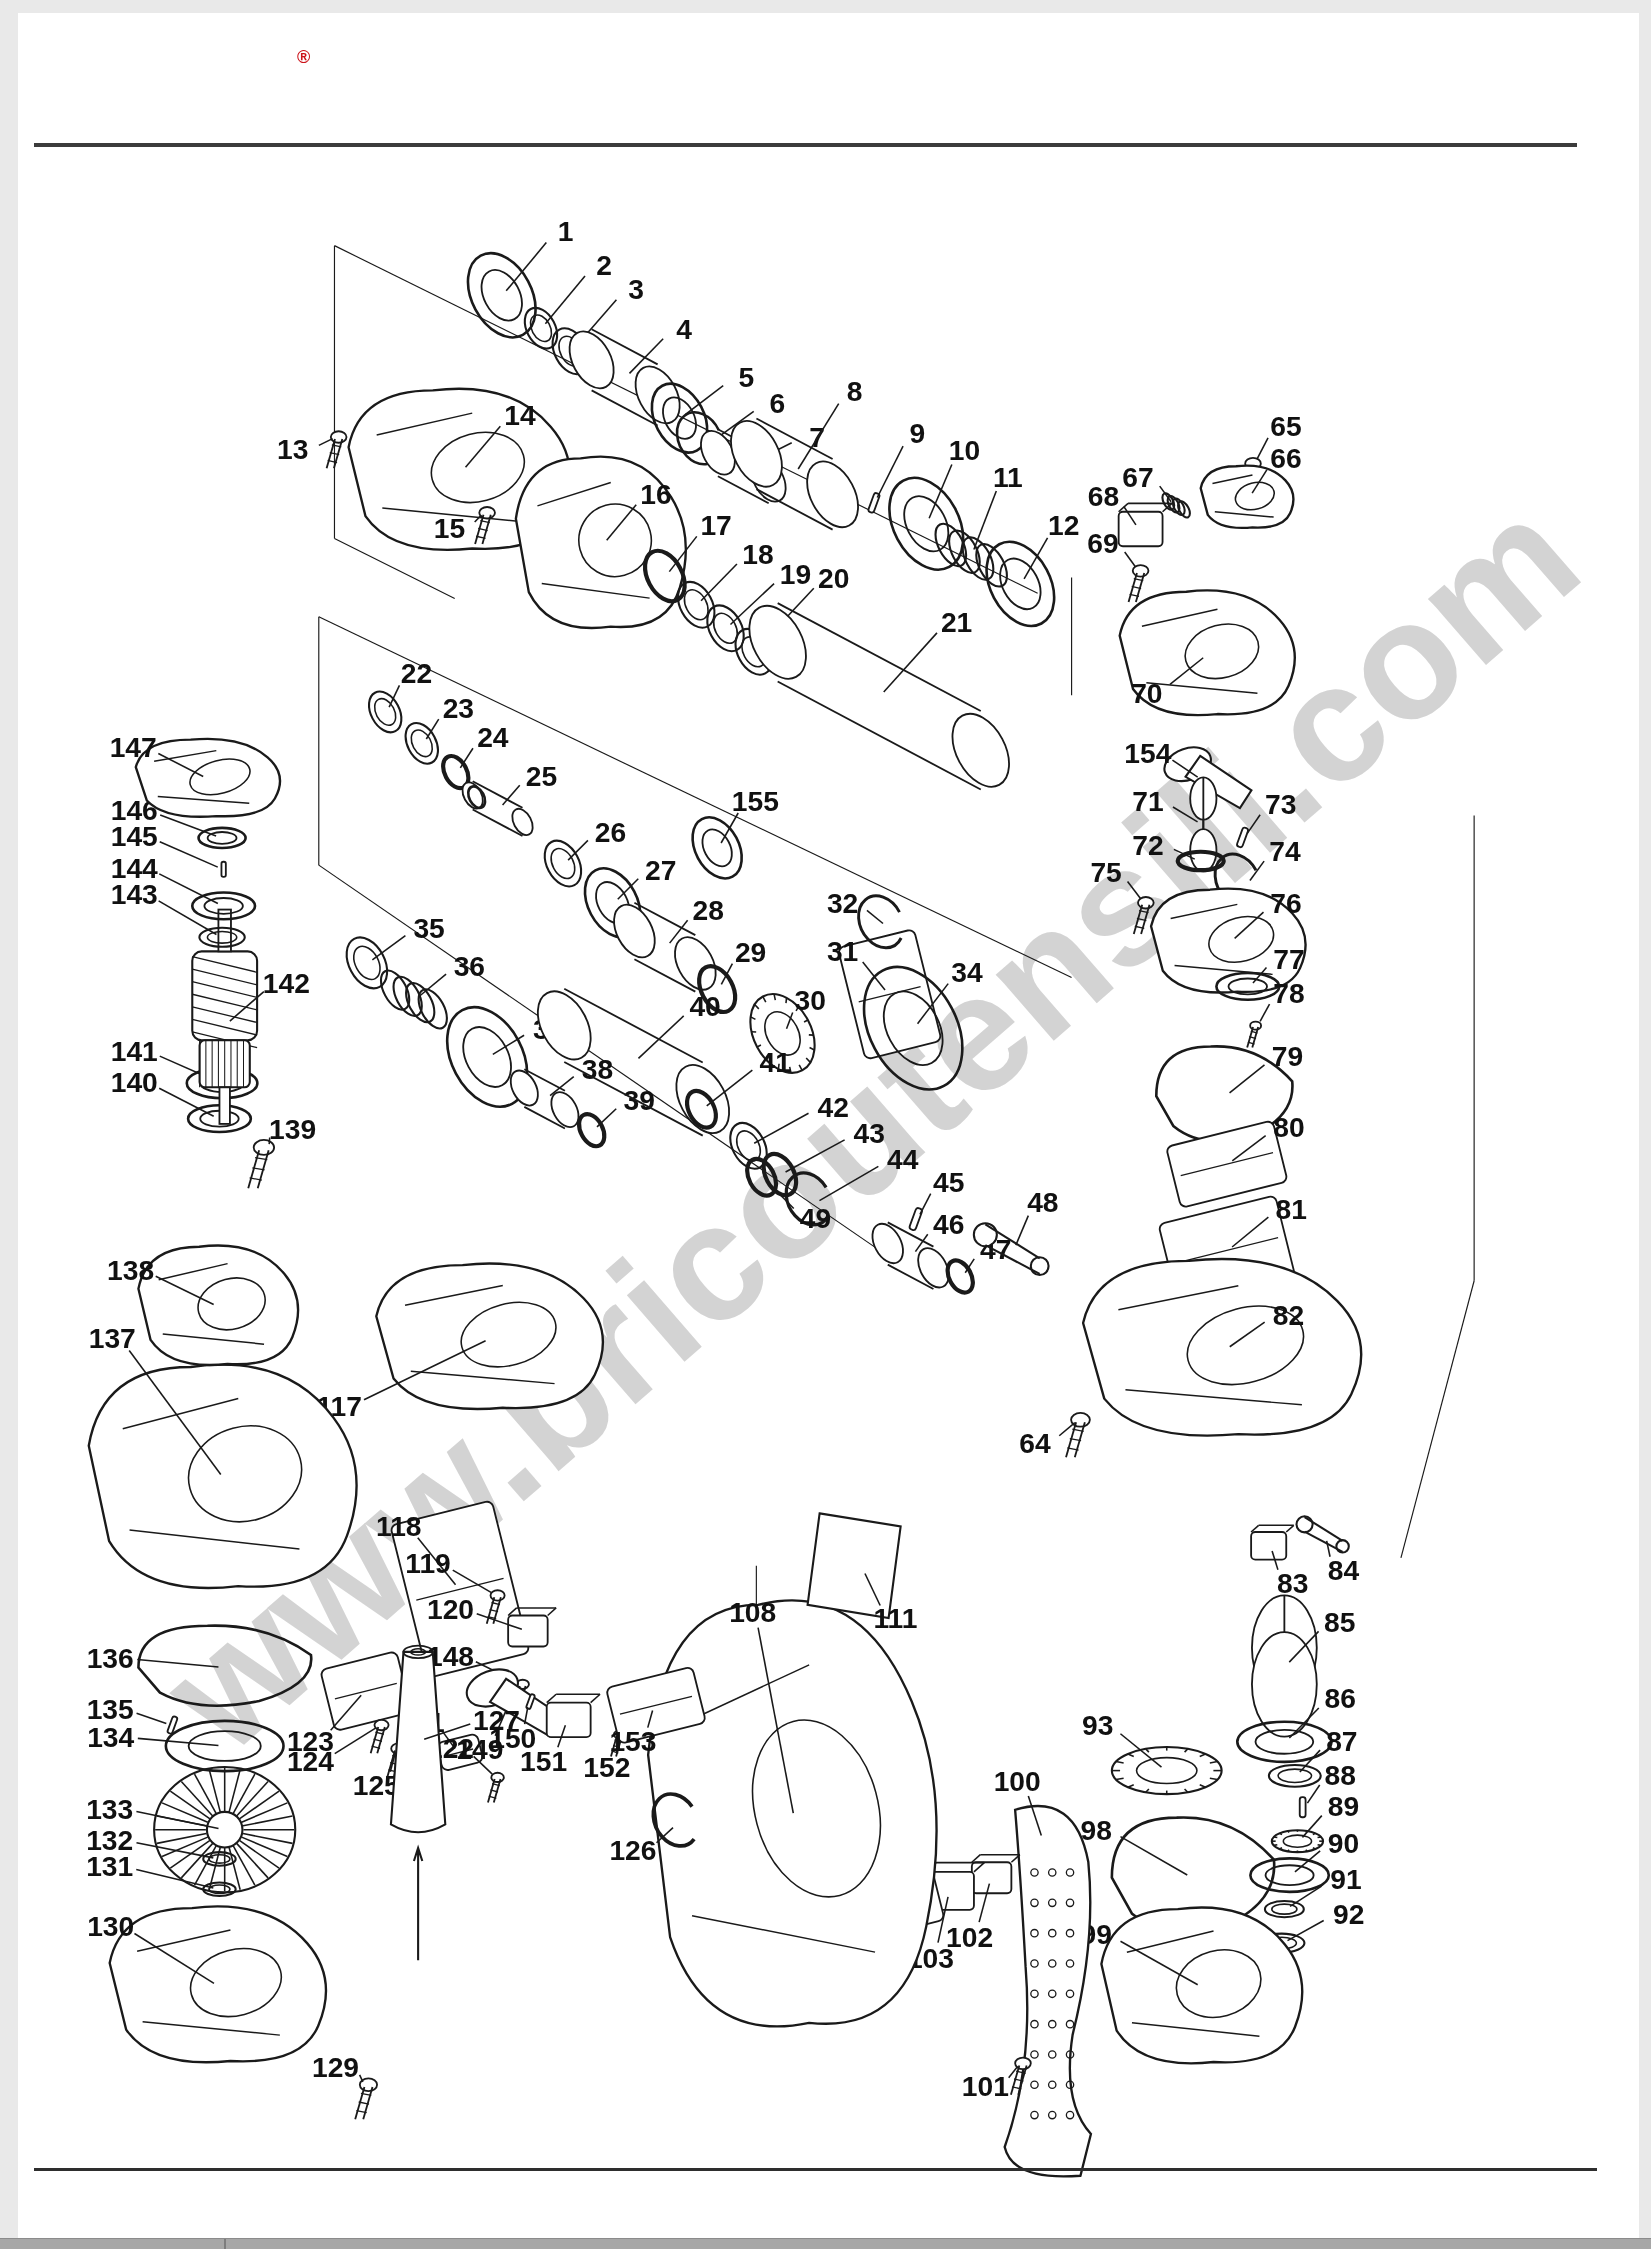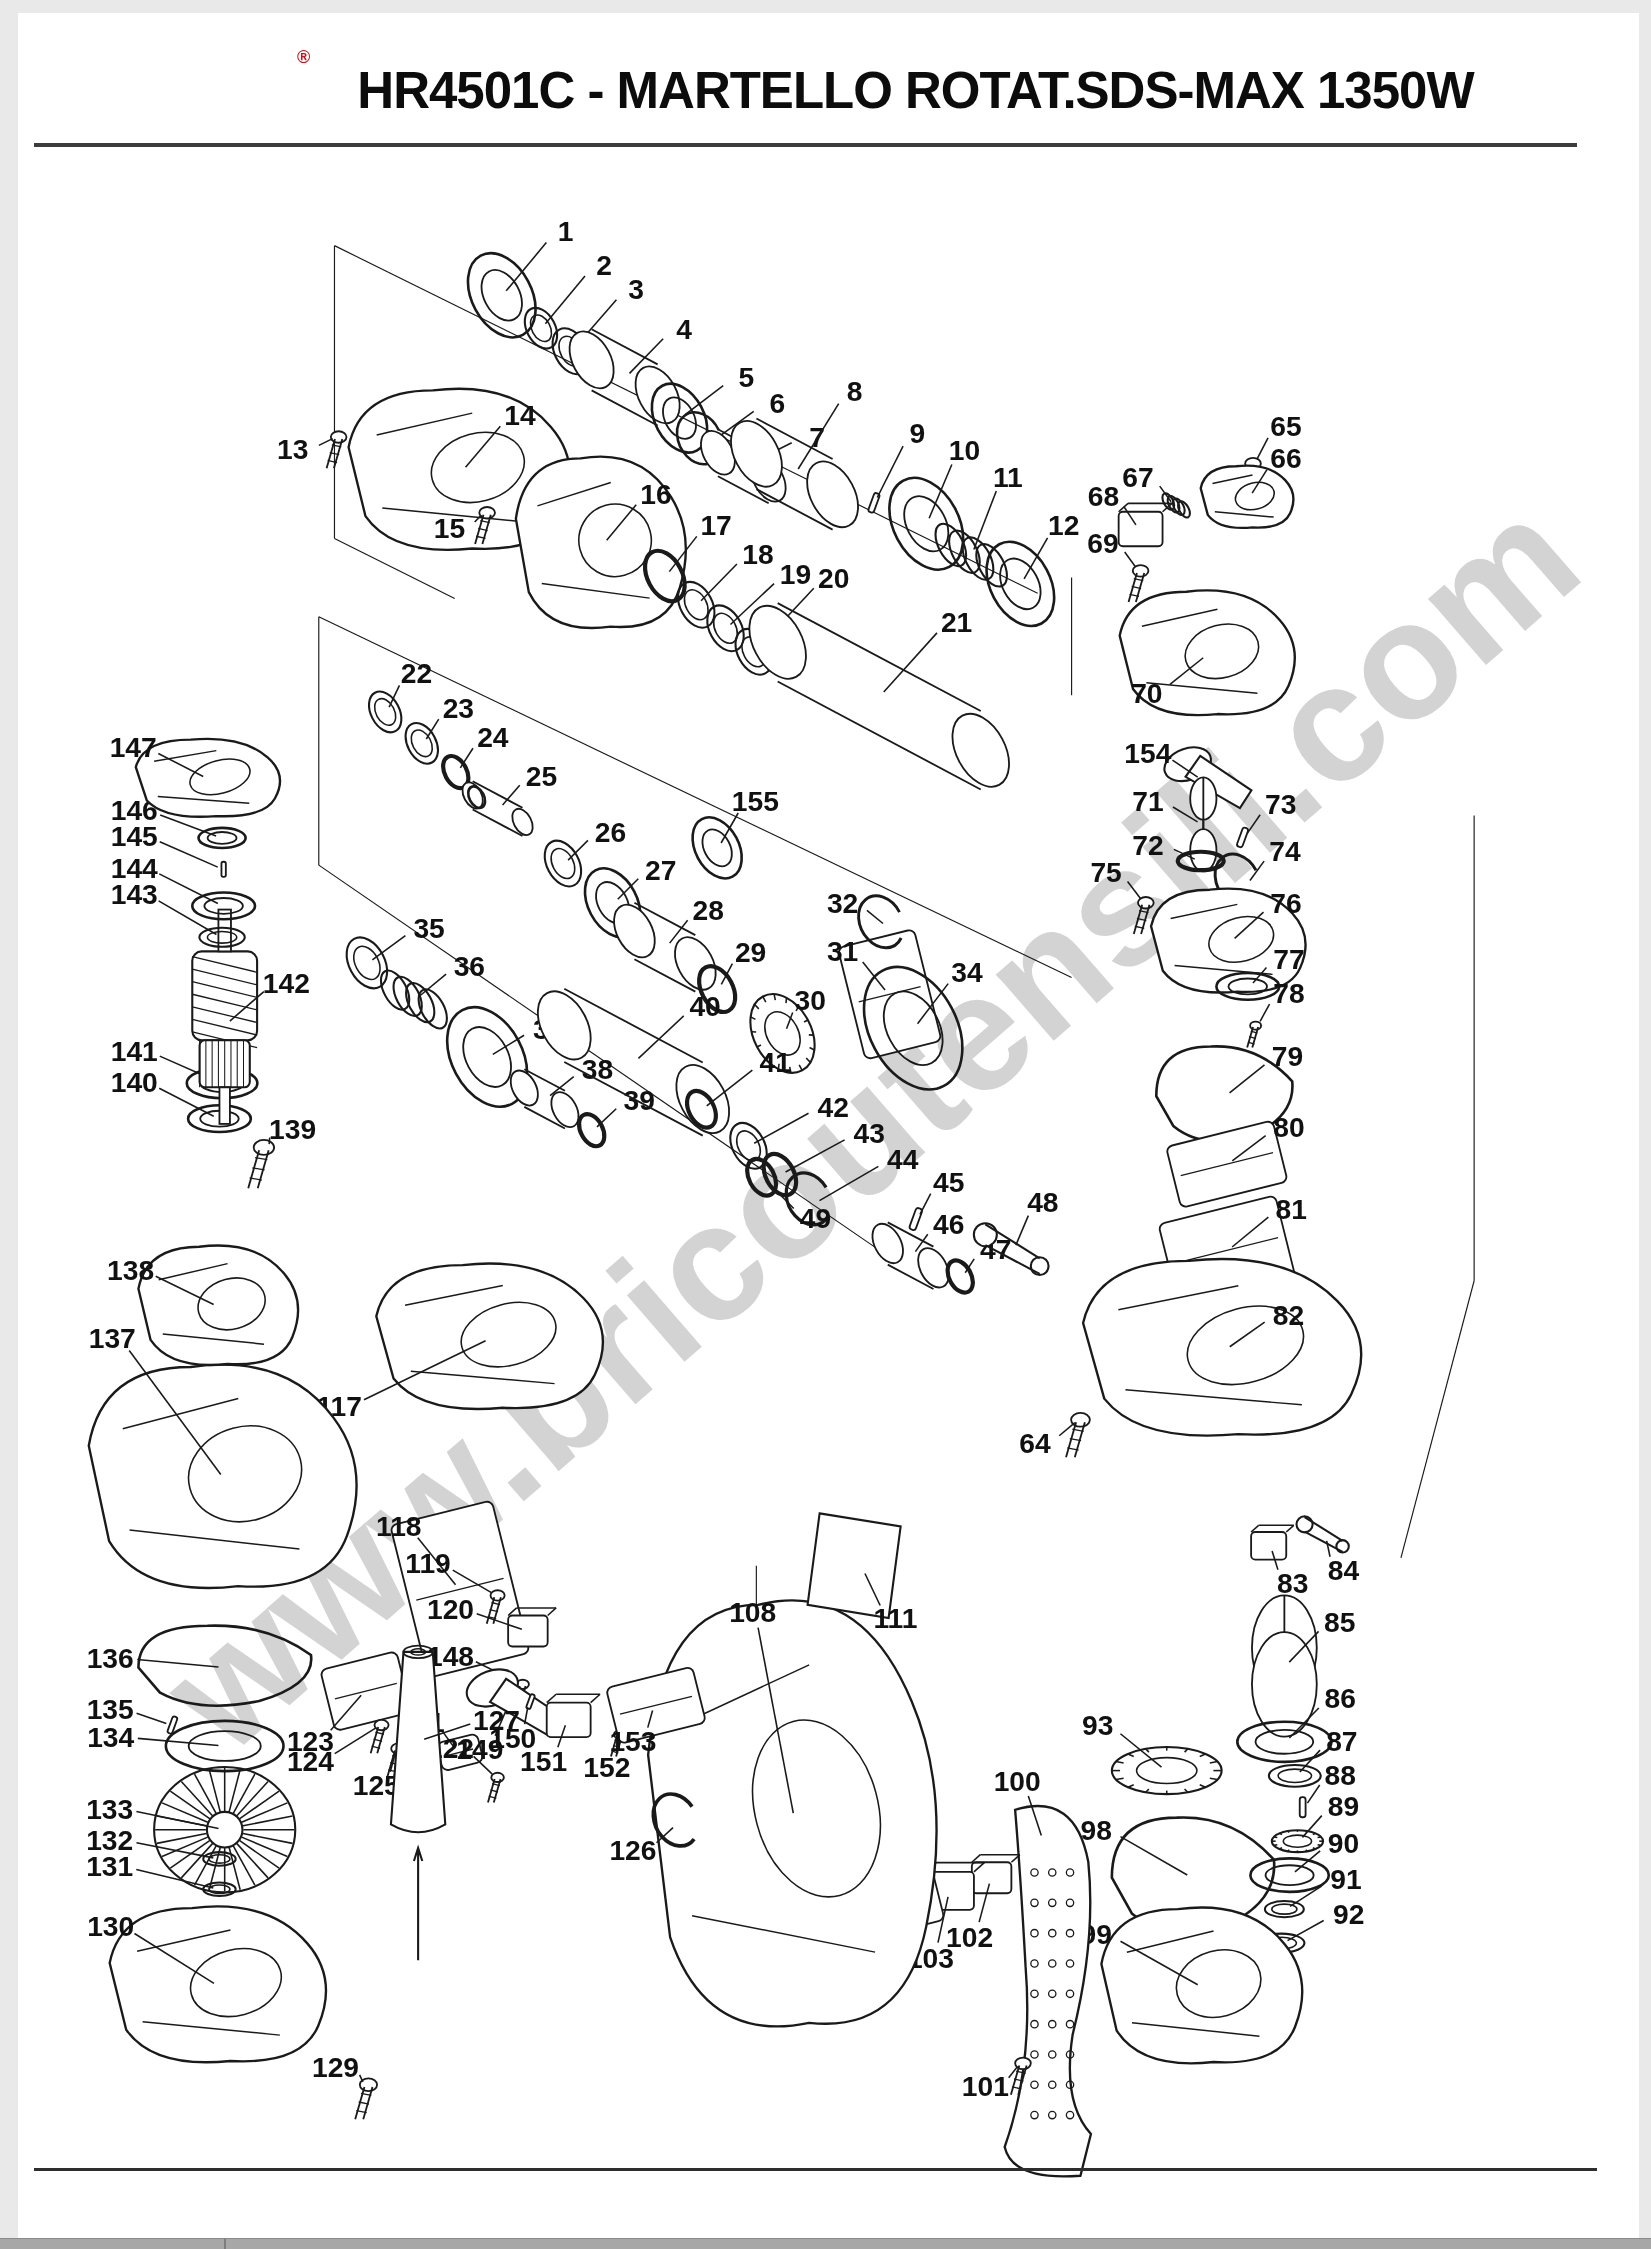--- a/index.html
+++ b/index.html
@@ -24,21 +24,20 @@
 <body>
 
 <div class="stage">
   <div class="page">
 
     <div class="logo">
       <span class="logo-text">makita</span>
       <span class="logo-reg">®</span>
     </div>
 
-    <div class="title">HR4501C - MARTELLO ROTAT.SDS-MAX 1350W</div>
     <div class="hrule"></div>
 
     <svg id="diagram" width="1621" height="2226" viewBox="35 25 3100 4258" style="position:absolute;left:0;top:0;">
       <text id="wmark" class="wm" x="1665" y="2260" font-size="318" font-weight="bold" fill="#cfcfcf" text-anchor="middle" transform="rotate(-41 1665 2150)" opacity="0.9">www.bricoutensili.com</text>
       <g id="parts-layer">
           <line x1="640" y1="470" x2="1985" y2="1135" stroke="#1a1a1a" stroke-width="2.2"></line>
           <line x1="640" y1="470" x2="640" y2="1030" stroke="#1a1a1a" stroke-width="2.2"></line>
           <line x1="640" y1="1030" x2="870" y2="1145" stroke="#1a1a1a" stroke-width="2.2"></line>
           <line x1="610" y1="1180" x2="2050" y2="1870" stroke="#1a1a1a" stroke-width="2.2"></line>
           <line x1="610" y1="1180" x2="610" y2="1655" stroke="#1a1a1a" stroke-width="2.2"></line>

